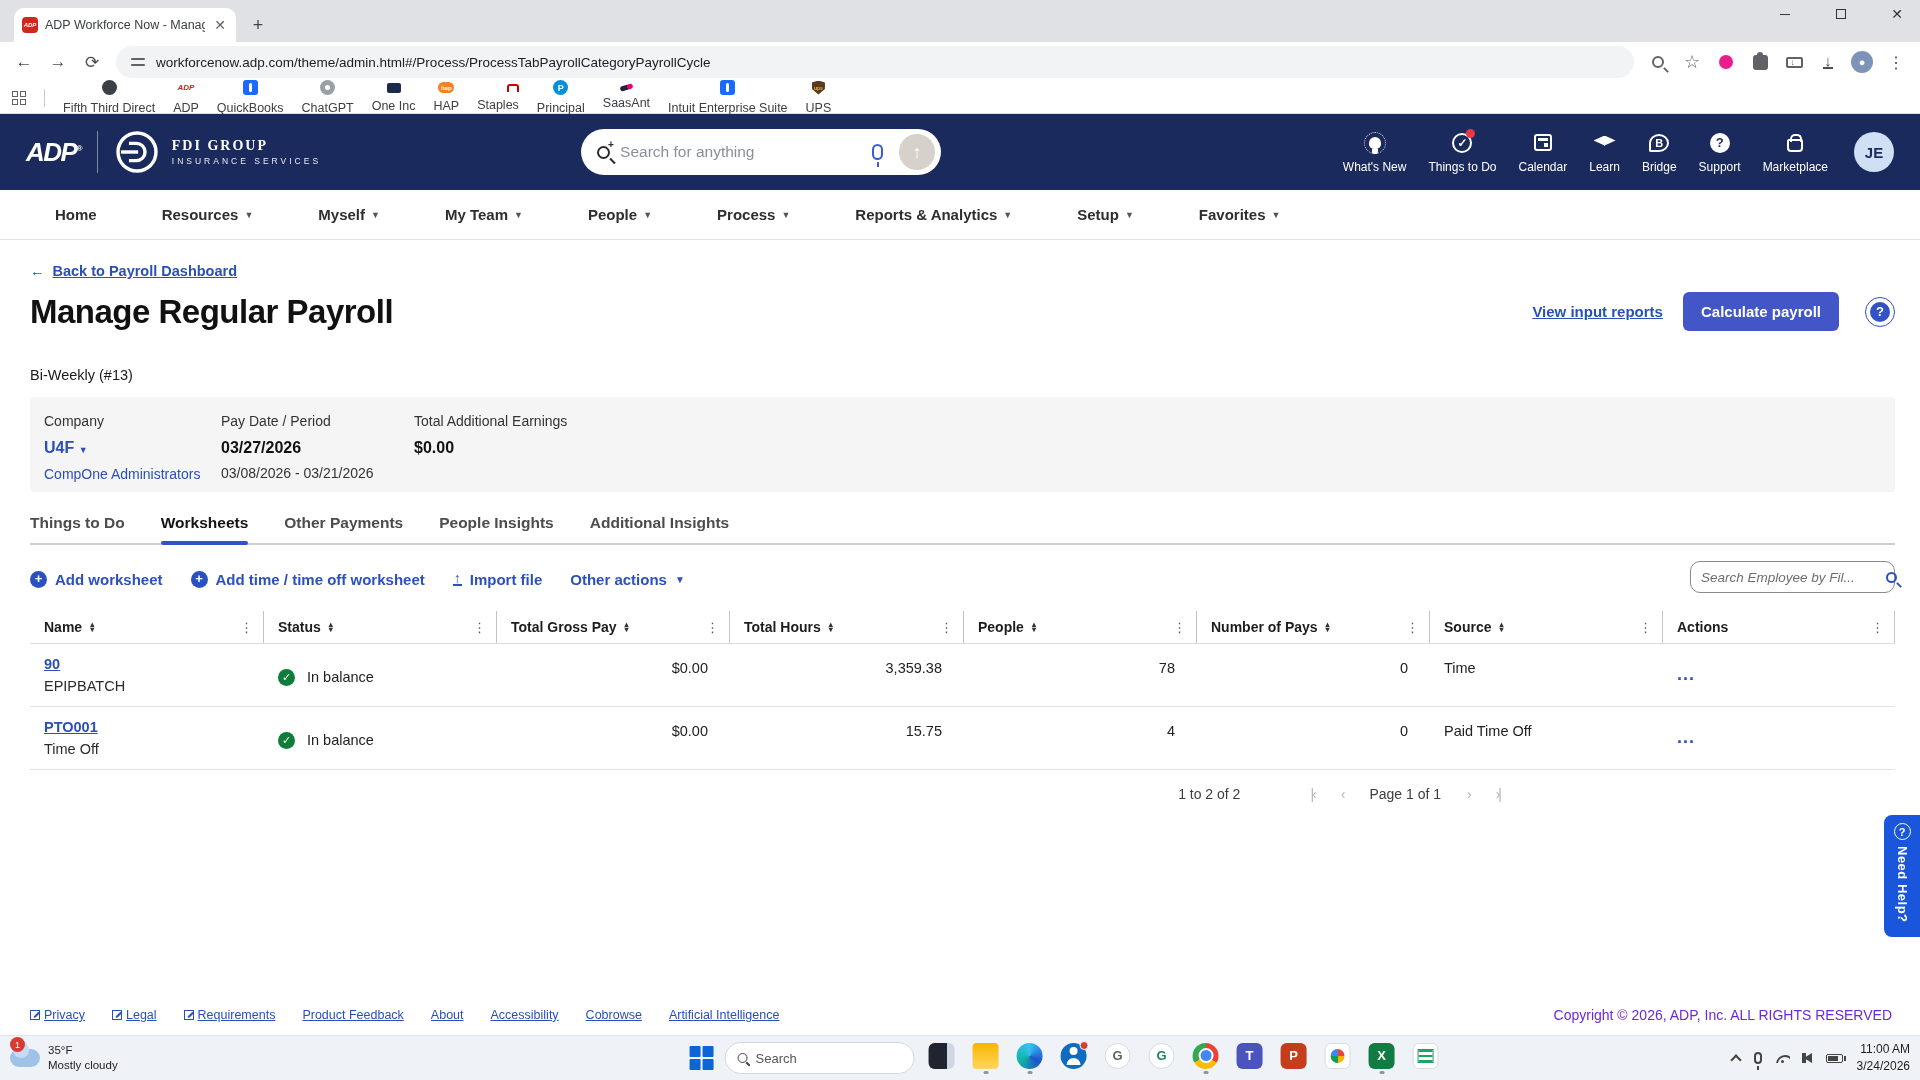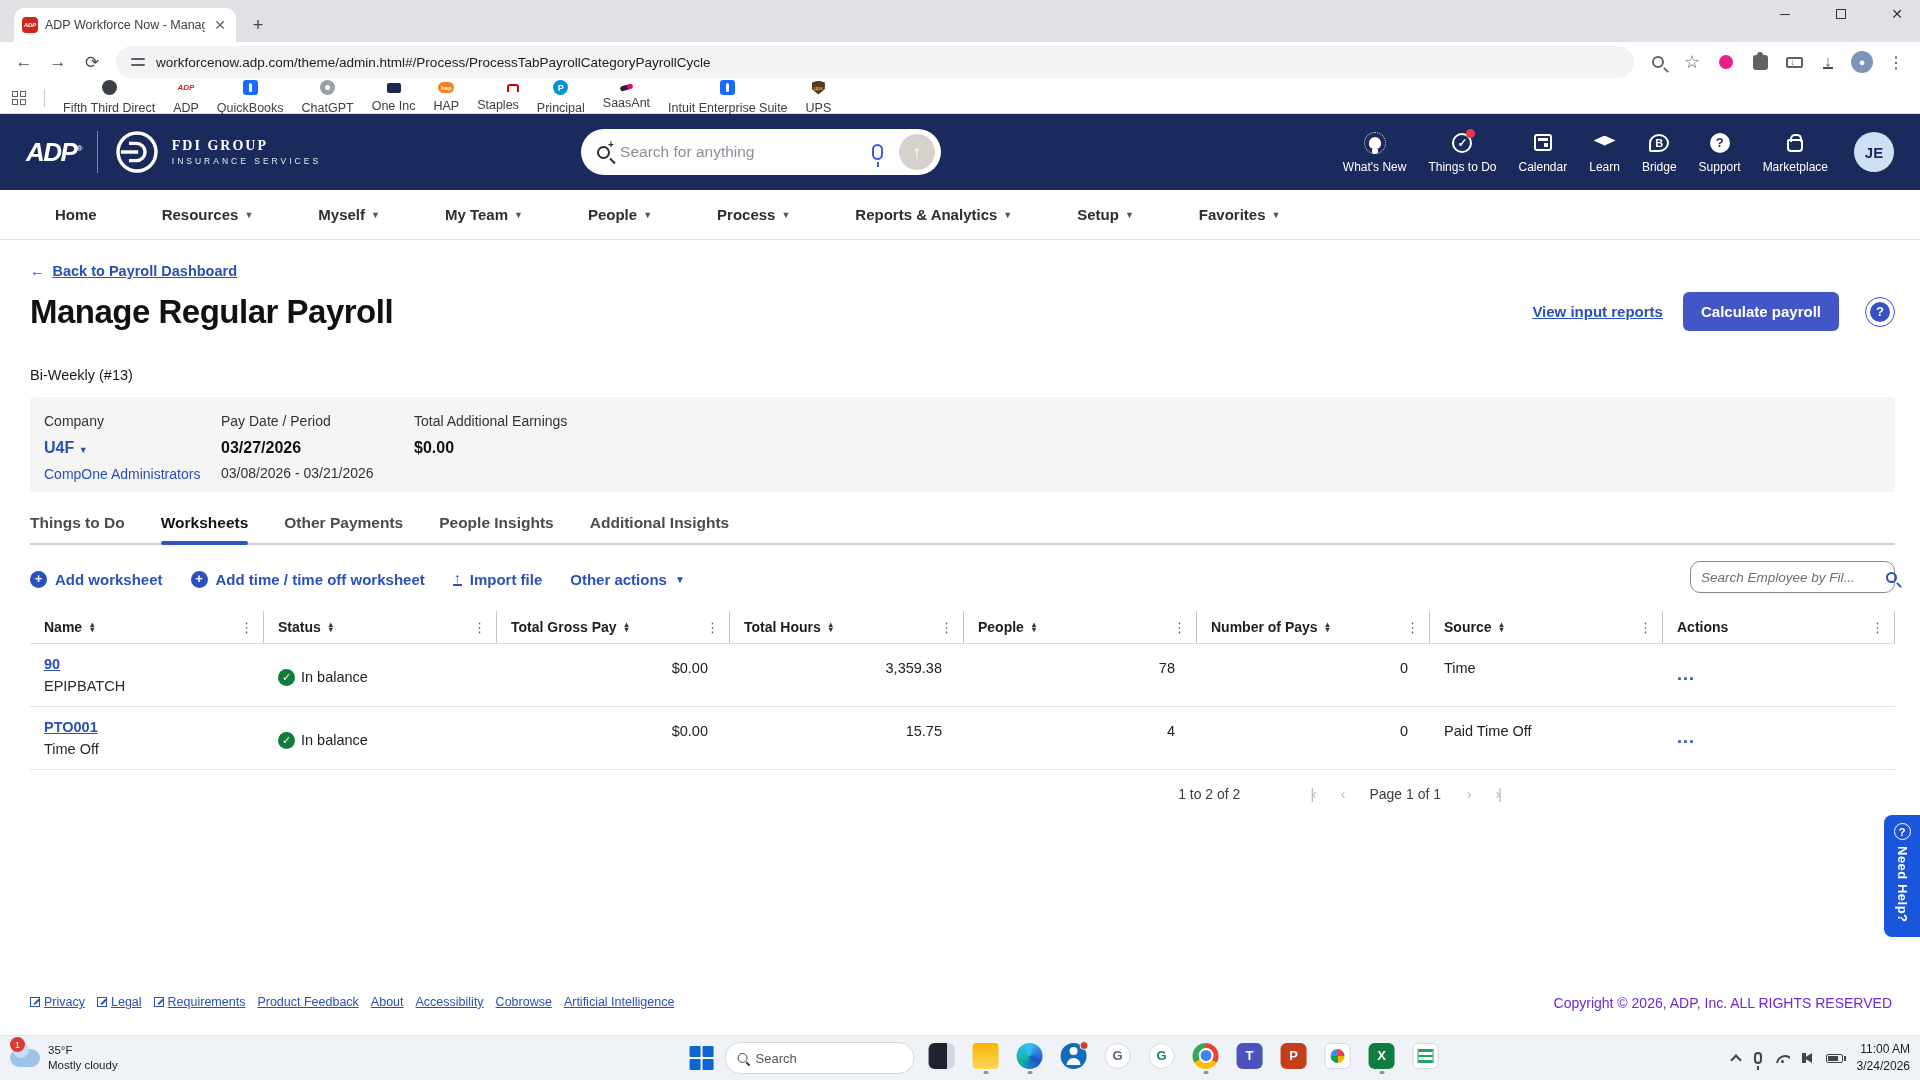--- a/index.html
+++ b/index.html
@@ -140,35 +140,35 @@
   .th { display:flex; align-items:center; height:32px; padding-left:14px; border-right:1px solid #c4c4c4; font-size:14px; font-weight:bold; color:#1d1d1d; }
   .sort { display:inline-flex; flex-direction:column; margin-left:8px; line-height:5px; font-size:8px; color:#333; }
   .kebab { margin-left:auto; margin-right:10px; color:#555; font-size:13px; font-weight:normal; }
   .hdr-row { border-bottom:1px solid #dcdcdc; }
   .td { padding:12px 0 12px 14px; font-size:14.5px; color:#222; display:flex; flex-direction:column; justify-content:flex-start; }
   .td.num { align-items:flex-end; padding-right:22px; padding-top:16px; }
   .td.src { padding-top:16px; }
   .body-row { border-bottom:1px solid #e2e2e2; min-height:57px; }
   .rowlink { color:#2a50b8; text-decoration:underline; font-weight:bold; font-size:14.5px; }
   .sub { margin-top:6px; color:#2b2b2b; }
-  .statusok { flex-direction:row; align-items:center; gap:6px; padding-top:16px; }
+  .statusok { flex-direction:row; align-items:center; gap:12px; padding-top:16px; }
   .okdot { width:17px; height:17px; border-radius:50%; background:#0f7d3a; color:#fff; font-size:11px; display:flex; align-items:center; justify-content:center; flex:none; }
   .okdot::before { content:"\2713"; }
   .dots { color:#2b51c0; font-weight:bold; font-size:18px; letter-spacing:1px; padding-top:8px; }
 
   .pager { margin-top:16px; display:flex; align-items:center; justify-content:flex-end; gap:26px; font-size:14px; color:#3d3d3d; padding-right:395px; }
   .pg-ic { color:#b4b4b4; font-size:14px; letter-spacing:-2px; }
   .pg-gap { width:18px; }
 
   .needhelp { position:fixed; right:0; top:815px; width:36px; height:122px; background:#1a56db; border-radius:8px 0 0 8px; color:#fff; display:flex; flex-direction:column; align-items:center; padding-top:8px; gap:6px; z-index:50; }
   .nh-q { width:17px; height:17px; border:1.5px solid #fff; border-radius:50%; font-size:11px; font-weight:bold; display:flex; align-items:center; justify-content:center; }
   .nh-txt { writing-mode:vertical-rl; font-size:13px; font-weight:bold; letter-spacing:.5px; }
 
   
-  .pfooter { height:40px; display:flex; align-items:flex-start; padding:0 28px 0 30px; gap:12px; background:#fff; }
+  .pfooter { height:40px; display:flex; align-items:center; padding:0 28px 0 30px; gap:27px; background:#fff; }
   .flink { display:flex; align-items:center; gap:4px; color:#2a50b8; font-size:12.5px; text-decoration:underline; white-space:nowrap; }
   .ext-ic { width:10px; height:10px; border:1.2px solid #2a50b8; position:relative; display:inline-block; flex:none; }
   .ext-ic::after { content:""; position:absolute; width:7px; height:1.5px; background:#2a50b8; transform:rotate(-45deg); left:2px; top:3px; }
   .copyright { margin-left:auto; font-size:14px; color:#6d28d9; text-decoration:none !important; }
 
   
   .taskbar { height:45px; background:#eff3f8; border-top:1px solid #dfe4ea; display:flex; align-items:center; padding:0 10px; position:relative; }
   .weather { display:flex; align-items:center; gap:8px; }
   .cloud { width:30px; height:18px; background:#9fc3e8; border-radius:10px; position:relative; }
   .cloud::before { content:""; position:absolute; width:16px; height:16px; background:#c7dcf2; border-radius:50%; left:3px; top:-7px; }

